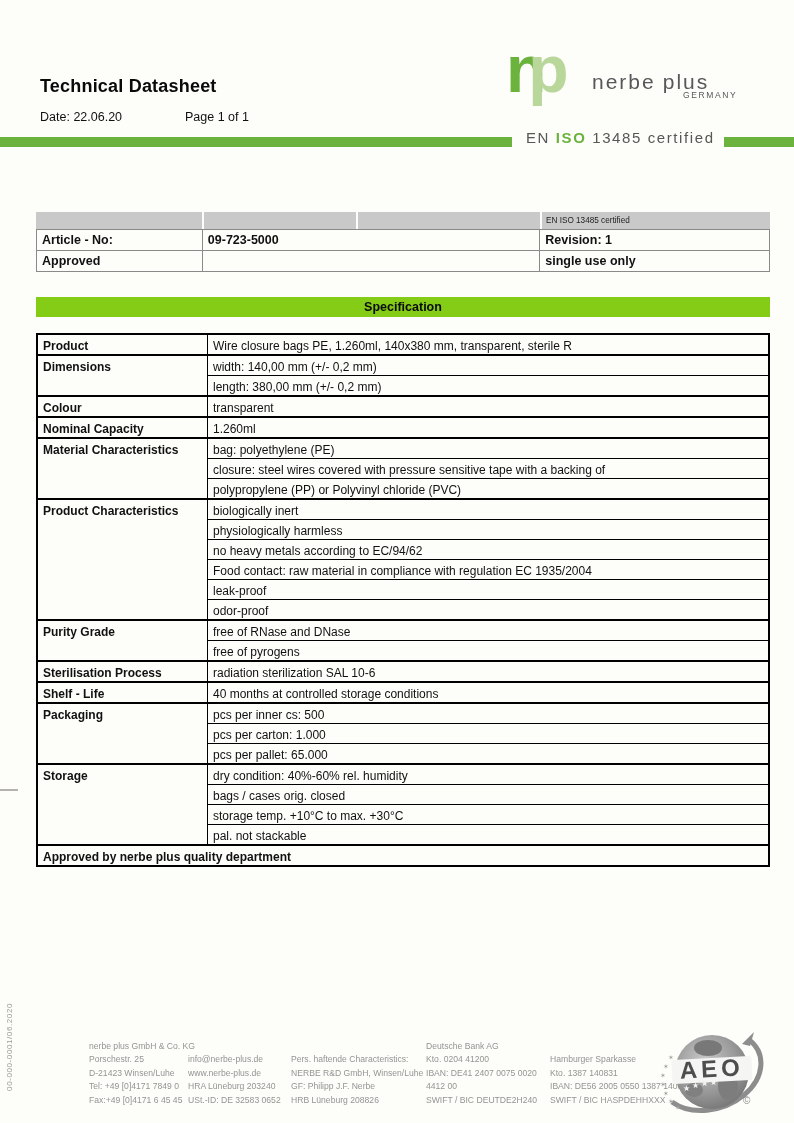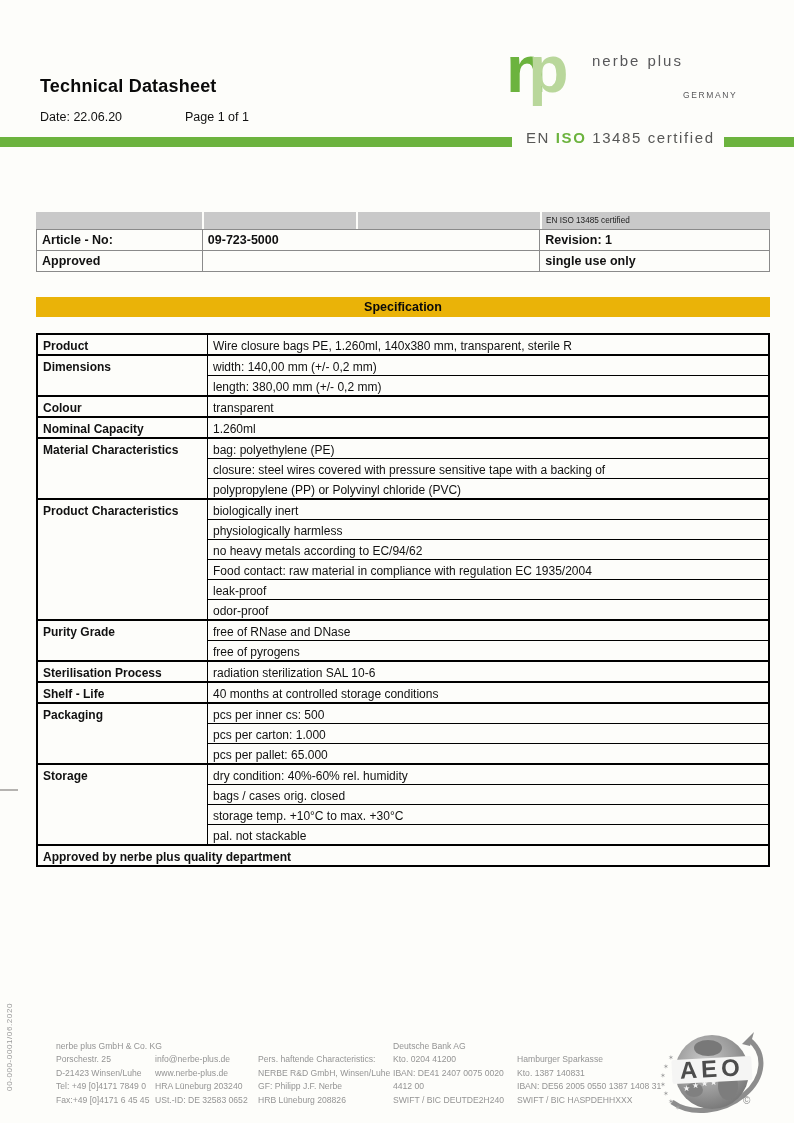--- a/index.html
+++ b/index.html
@@ -21,53 +21,53 @@
 
   #green-bar-left{left:0;top:137px;width:512px;height:10px;background:var(--green);}
   #green-bar-right{left:724px;top:137px;width:70px;height:10px;background:var(--green);}
   #cert-banner{left:526px;top:129px;font-size:15px;letter-spacing:1.6px;color:var(--banner-gray);white-space:nowrap;}
   #cert-banner b{color:var(--green);font-weight:bold;}
 
   
   #logo-np{left:506px;top:36px;font-size:66px;font-weight:bold;line-height:1;letter-spacing:-2px;}
   #logo-np .n{color:var(--green);}
   #logo-np .p{color:var(--green-light);margin-left:-16px;}
-  #logo-name{left:592px;top:52px;font-size:15px;color:#58585a;letter-spacing:2px;white-space:nowrap;}
+  #logo-name{left:592px;top:70px;font-size:21px;color:#58585a;letter-spacing:2px;white-space:nowrap;}
   #logo-name .plus{margin-left:7px;}
   #logo-country{left:683px;top:90px;font-size:8.5px;letter-spacing:1.6px;color:#58585a;}
 
   
   #info-gray-row{left:36px;top:212px;width:734px;height:17px;display:grid;
     grid-template-columns:166px 152px 182px 1fr;column-gap:2px;}
   #info-gray-row .gcell{background:#c9c9c9;}
   #info-gray-row .note{font-size:8.2px;line-height:17px;padding-left:4px;color:#222;}
 
   #info-table{left:36px;top:229px;width:734px;border-collapse:collapse;}
   #info-table td{border:1px solid #8a8a8a;height:20px;font-size:12.5px;font-weight:bold;
     padding:0 0 0 5px;vertical-align:middle;}
   #info-table col.c1{width:166px;} #info-table col.c2{width:338px;} #info-table col.c3{width:230px;}
 
-  #spec-bar{left:36px;top:297px;width:734px;height:20px;background:#eab308;
+  #spec-bar{left:36px;top:297px;width:734px;height:20px;background:#84cc16;
     font-size:12.5px;font-weight:bold;text-align:center;line-height:20px;color:#0a0a0a;}
 
   
   #spec-table{left:36px;top:333px;width:734px;border-collapse:collapse;border:2px solid #000;}
   #spec-table td{border:1px solid #000;font-size:12px;line-height:14px;padding:4px 4px 1px 5px;}
   #spec-table td.label{width:160px;font-weight:bold;vertical-align:top;}
   #spec-table td.value{vertical-align:middle;}
   #spec-table tr.group-start td{border-top:2px solid #000;}
   #spec-table td.approved{font-weight:bold;}
 
   
   #fold-mark{left:0;top:789px;width:18px;height:2px;background:#b5b3b0;}
   #doc-code{left:5px;top:1003px;writing-mode:vertical-rl;transform:rotate(180deg);
     font-size:8px;letter-spacing:.6px;color:#9a9a9a;white-space:nowrap;}
 
   
-  .fcol{position:absolute;font-size:8.6px;line-height:13.4px;color:#949494;white-space:nowrap;}
+  .fcol{position:absolute;font-size:8.6px;line-height:13.4px;color:#949494;white-space:nowrap;margin-left:33px;}
 
   #aeo{left:650px;top:1024px;width:126px;height:98px;}
 </style>
 </head>
 <body>
 
 <div id="page" style="--green: #6cb33e; --green-light: #b9d79b; --banner-gray: #575756;">
 
   <div class="abs" id="doc-title">Technical Datasheet</div>
   <div class="abs" id="date-line">

